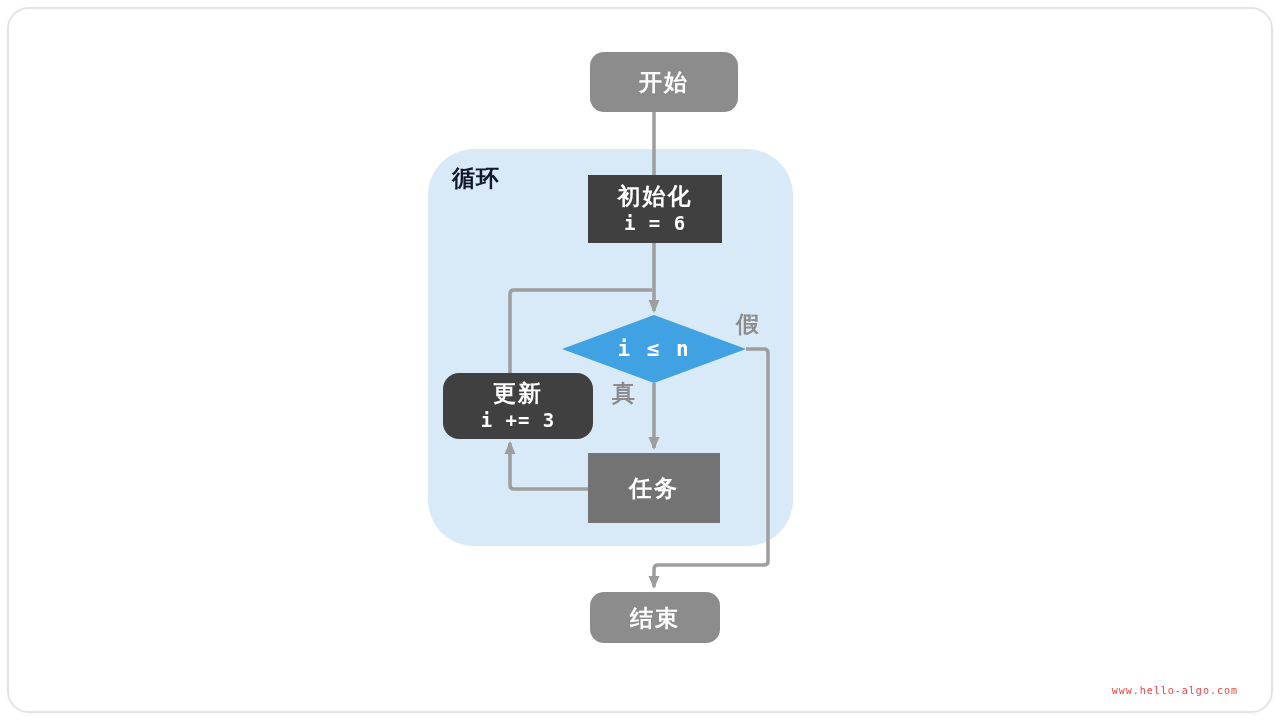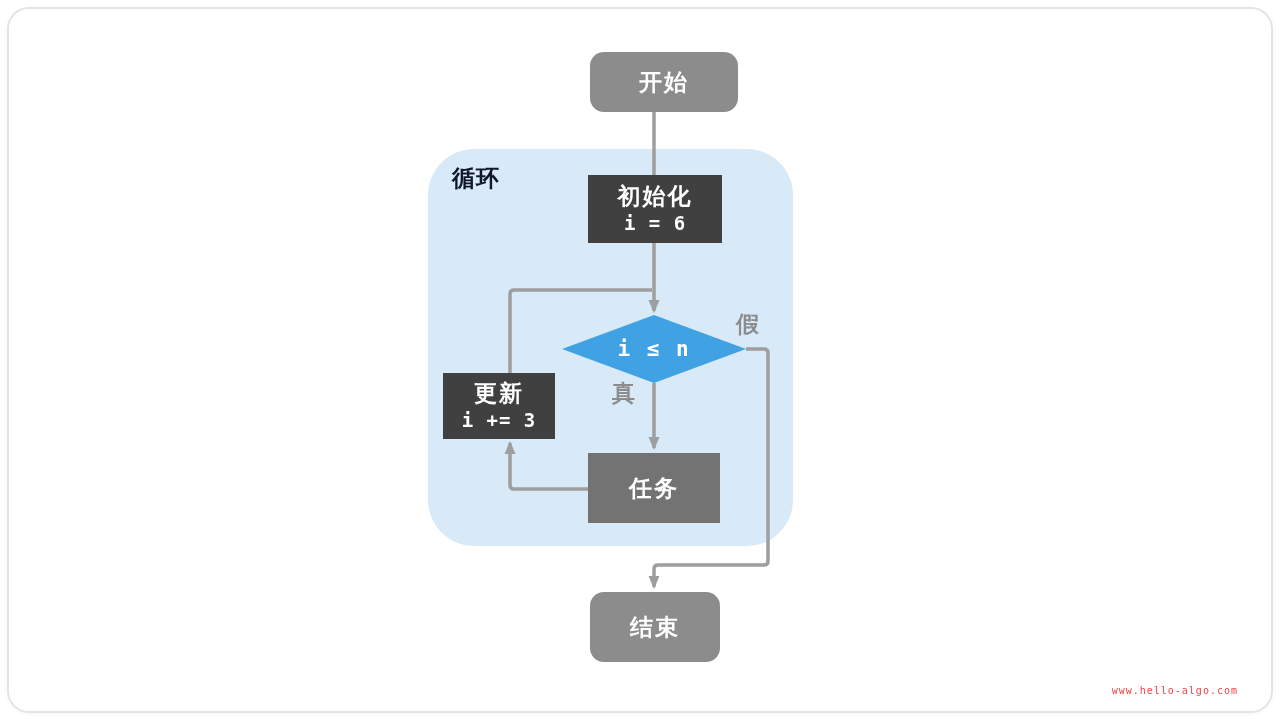--- a/index.html
+++ b/index.html
@@ -30,23 +30,23 @@
   .node .cjk { font-size: 23px; letter-spacing: 2px; line-height: 28px; }
   .node .code {
     font-family: "DejaVu Sans Mono", monospace;
     font-size: 19px; font-weight: bold; letter-spacing: 1px; line-height: 26px;
   }
   .node-gray { background: #8C8C8C; border-radius: 14px; }
   .node-blue { background: #404040; }
   .node-green { background: #737373; }
   .n-start  { left: 590px; top: 52px;  width: 148px; height: 60px; }
   .n-init   { left: 588px; top: 175px; width: 134px; height: 68px; }
-  .n-update { left: 443px; top: 373px; width: 112px; height: 66px; }
+  .n-update { left: 443px; top: 373px; width: 150px; height: 66px; border-radius: 16px; }
   .n-task   { left: 588px; top: 453px; width: 132px; height: 70px; }
-  .n-end    { left: 590px; top: 592px; width: 130px; height: 70px; }
+  .n-end    { left: 590px; top: 592px; width: 130px; height: 51px; }
   .cond-text {
     position: absolute; left: 562px; top: 315px; width: 184px; height: 68px;
     display: flex; align-items: center; justify-content: center;
     color: #FFFFFF; font-family: "DejaVu Sans Mono", monospace;
     font-size: 21px; font-weight: bold; letter-spacing: 2px;
   }
   .branch-label {
     position: absolute; font-size: 23px; font-weight: bold; color: #8C8C8C;
     letter-spacing: 1px;
   }

